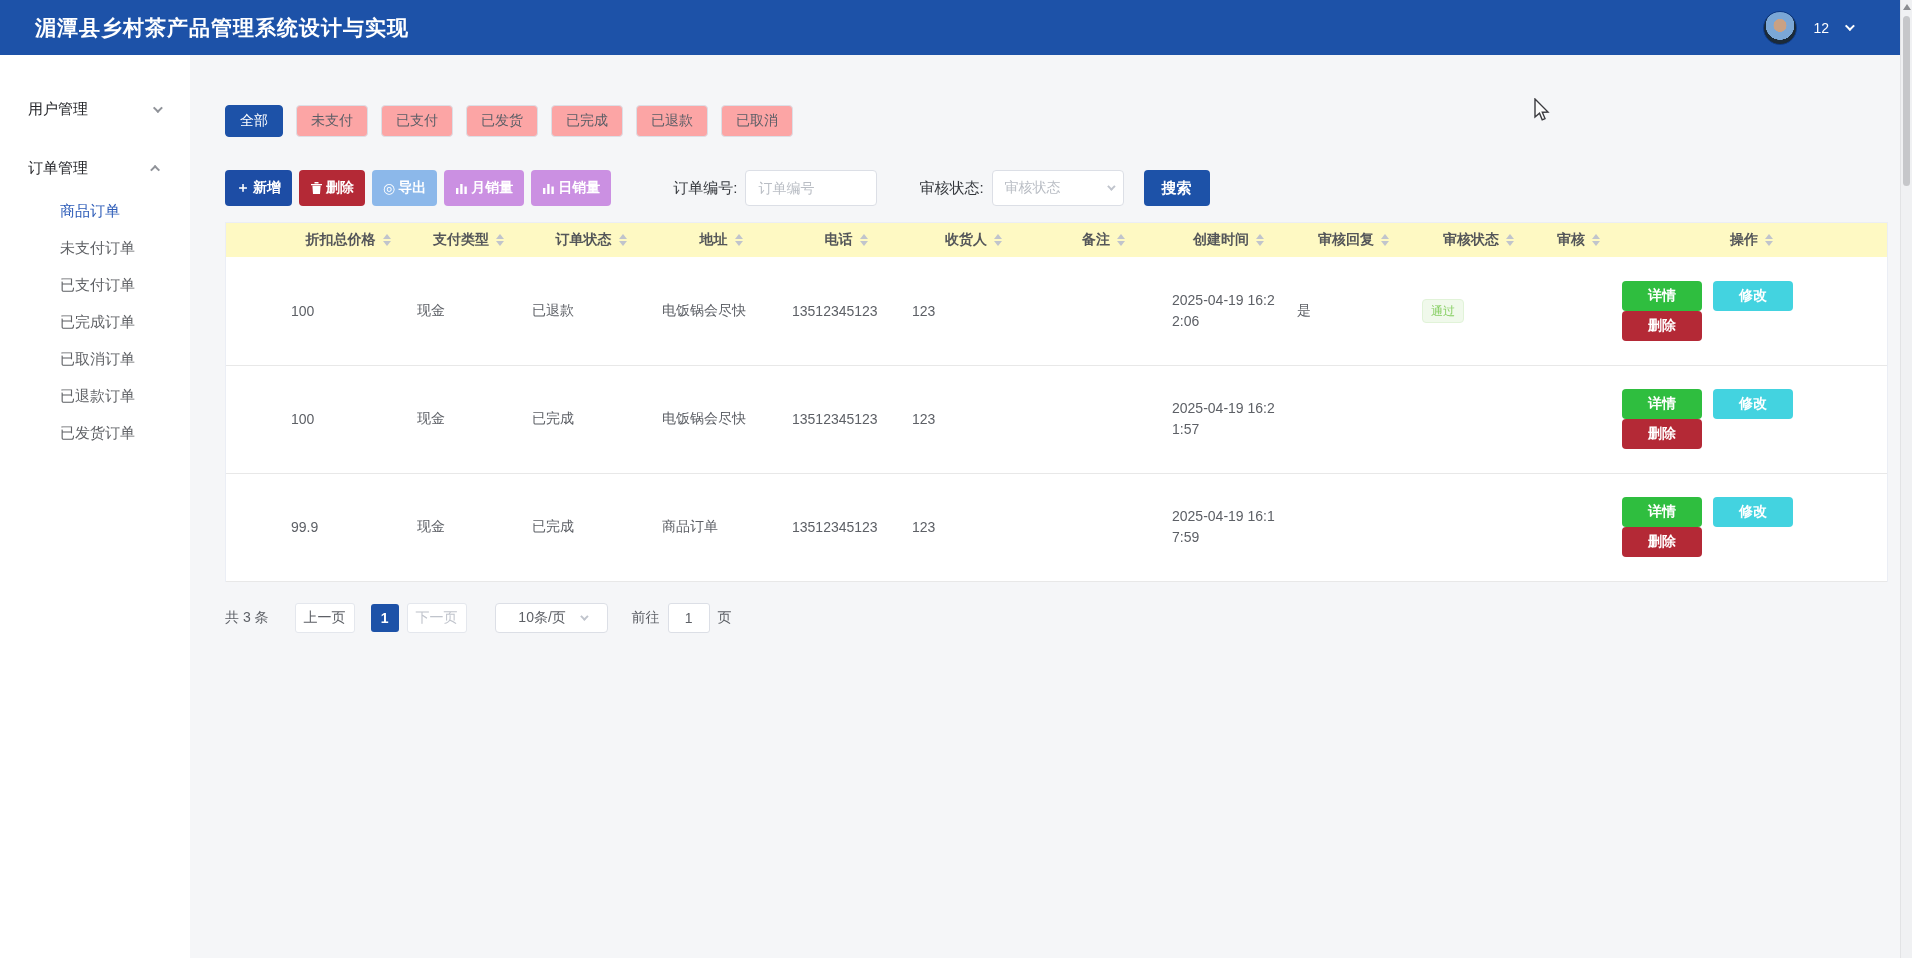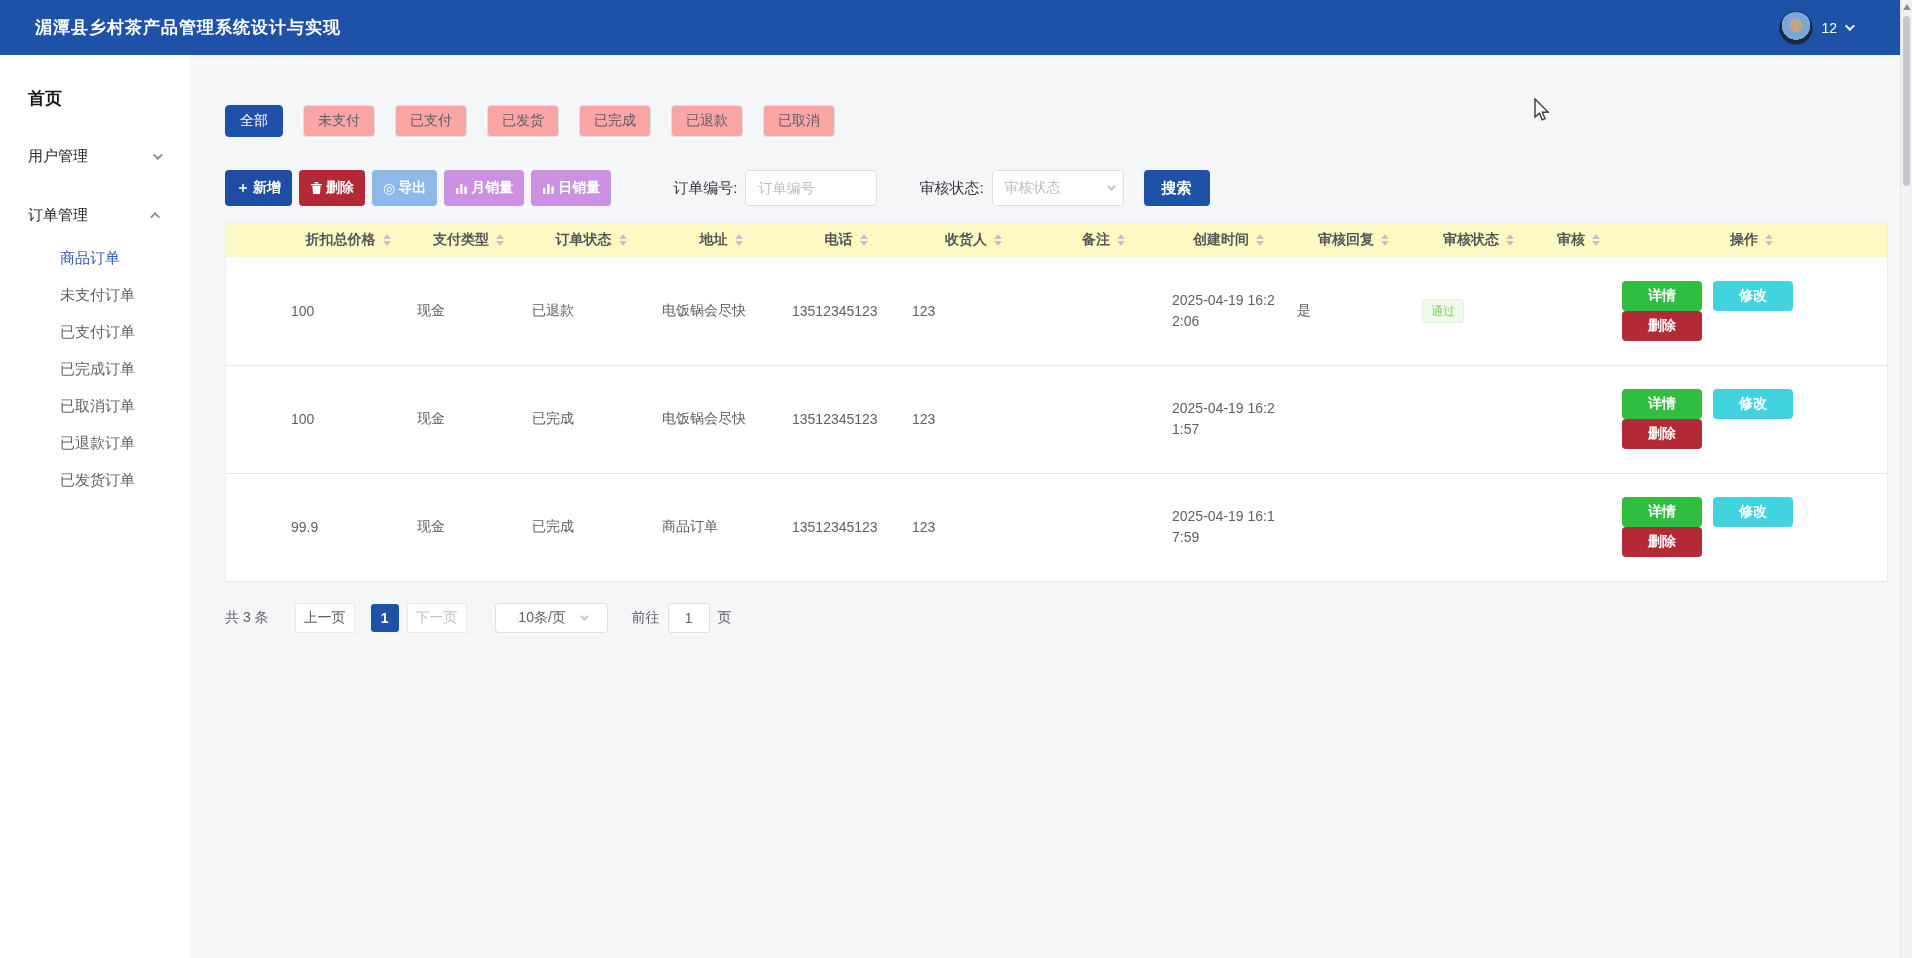--- a/index.html
+++ b/index.html
@@ -2,43 +2,43 @@
 <html><head>
 <meta charset="utf-8">
 <style>
   * { margin:0; padding:0; box-sizing:border-box; }
   html,body { width:1912px; height:958px; }
   body { font-family:"Liberation Sans","DejaVu Sans",sans-serif; background:#fff; overflow:hidden; }
   .app { position:relative; width:1912px; height:958px; overflow:hidden; }
 
   
   .topbar { height:55px; background:#1d52a8; display:flex; align-items:center; justify-content:space-between; padding:0 60px 0 35px; }
-  .topbar-title { color:#ffffff; font-size:17px; font-weight:bold; letter-spacing:1px; }
-  .topbar-user { display:flex; align-items:center; gap:8px; cursor:pointer; }
+  .topbar-title { color:#ffffff; font-size:21px; font-weight:bold; letter-spacing:1px; }
+  .topbar-user { display:flex; align-items:center; gap:16px; cursor:pointer; }
   .avatar { width:34px; height:34px; border-radius:50%; border:1px solid #0e3a85; background:
     radial-gradient(circle at 50% 42%, #c9a184 0 26%, #7ba7d6 27% 58%, #1b2a38 59% 100%); }
   .user-num { color:#fff; font-size:14px; }
   .chev { display:inline-block; width:8px; height:8px; border-right:2px solid currentColor; border-bottom:2px solid currentColor; }
   .chev.down { transform:rotate(45deg) translateY(-2px); }
   .chev.up { transform:rotate(-135deg) translateY(-2px); }
   .topbar-user .chev { color:#fff; width:7px; height:7px; }
 
   
   .layout { display:flex; height:903px; }
   .sidebar { width:190px; background:#fff; padding-top:20px; flex:none; }
   .side-home { font-size:17px; font-weight:bold; color:#17181a; padding:12px 28px; margin-bottom:10px; cursor:pointer; }
   .side-group { display:flex; align-items:center; justify-content:space-between; padding:15px 30px 15px 28px; font-size:15px; font-weight:normal; color:#26272b; cursor:pointer; margin-top:10px; }
   .side-group .chev { color:#909399; width:7px; height:7px; }
   .side-sub { padding:9px 0 9px 60px; font-size:15px; color:#606266; cursor:pointer; }
   .side-sub.active { color:#2d5cb8; }
 
   .main { flex:1; background:#f5f6f8; padding:50px 24px 0 35px; min-width:0; }
 
   
-  .tabs { display:flex; gap:20px; margin-bottom:33px; }
+  .tabs { display:flex; gap:13px; margin-bottom:33px; }
   .tab { height:32px; padding:0 14px; display:inline-flex; align-items:center; background:#fca5a5; border:1px solid #dcdfe6; border-radius:4px; font-size:14px; color:#5a5e66; cursor:pointer; }
   .tab.active { background:#1d52a8; border-color:#1d52a8; color:#fff; }
 
   
   .toolbar { display:flex; align-items:center; margin-bottom:16px; }
   .btn { height:36px; border:none; border-radius:4px; padding:0 11px; font-size:14px; font-weight:bold; color:#fff; display:inline-flex; align-items:center; gap:3px; cursor:pointer; margin-right:7px; font-family:inherit; }
   .btn-add { background:#1d4da5; }
   .btn-del { background:#b42936; }
   .btn-export { background:#8cb8ea; }
   .btn-purple { background:#cb90e2; }
@@ -96,21 +96,20 @@
     <div class="topbar-user">
       <span class="avatar"></span>
       <span class="user-num">12</span>
       <span class="chev down"></span>
     </div>
   </div>
 
   <div class="layout">
 
     <div class="sidebar">
-      <div class="side-home">首页</div>
       <div class="side-group">
         <span>用户管理</span>
         <span class="chev down"></span>
       </div>
       <div class="side-group">
         <span>订单管理</span>
         <span class="chev up"></span>
       </div>
       <div class="side-sub active">商品订单</div>
       <div class="side-sub">未支付订单</div>

